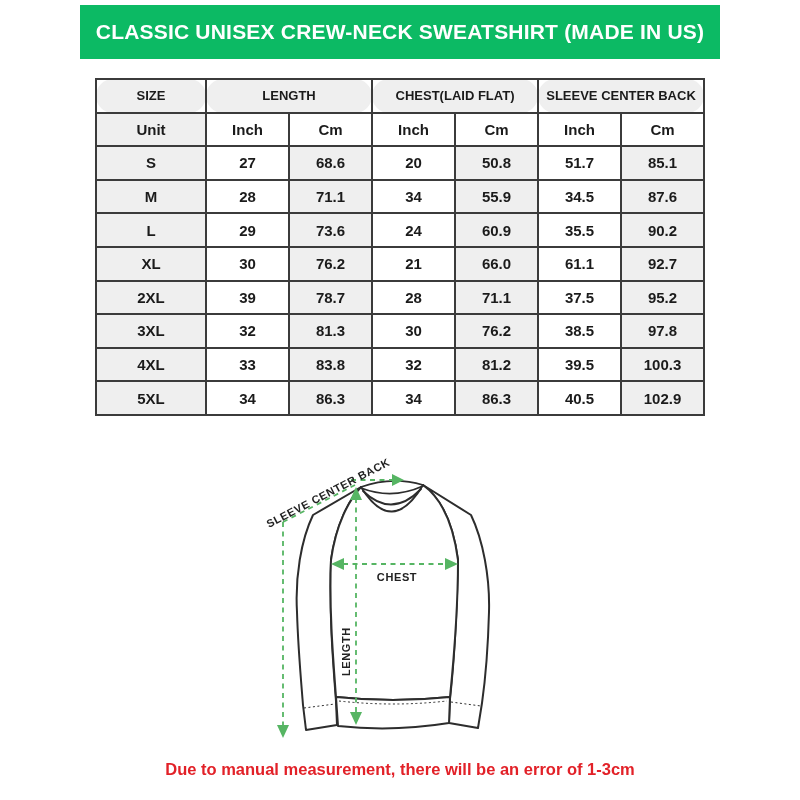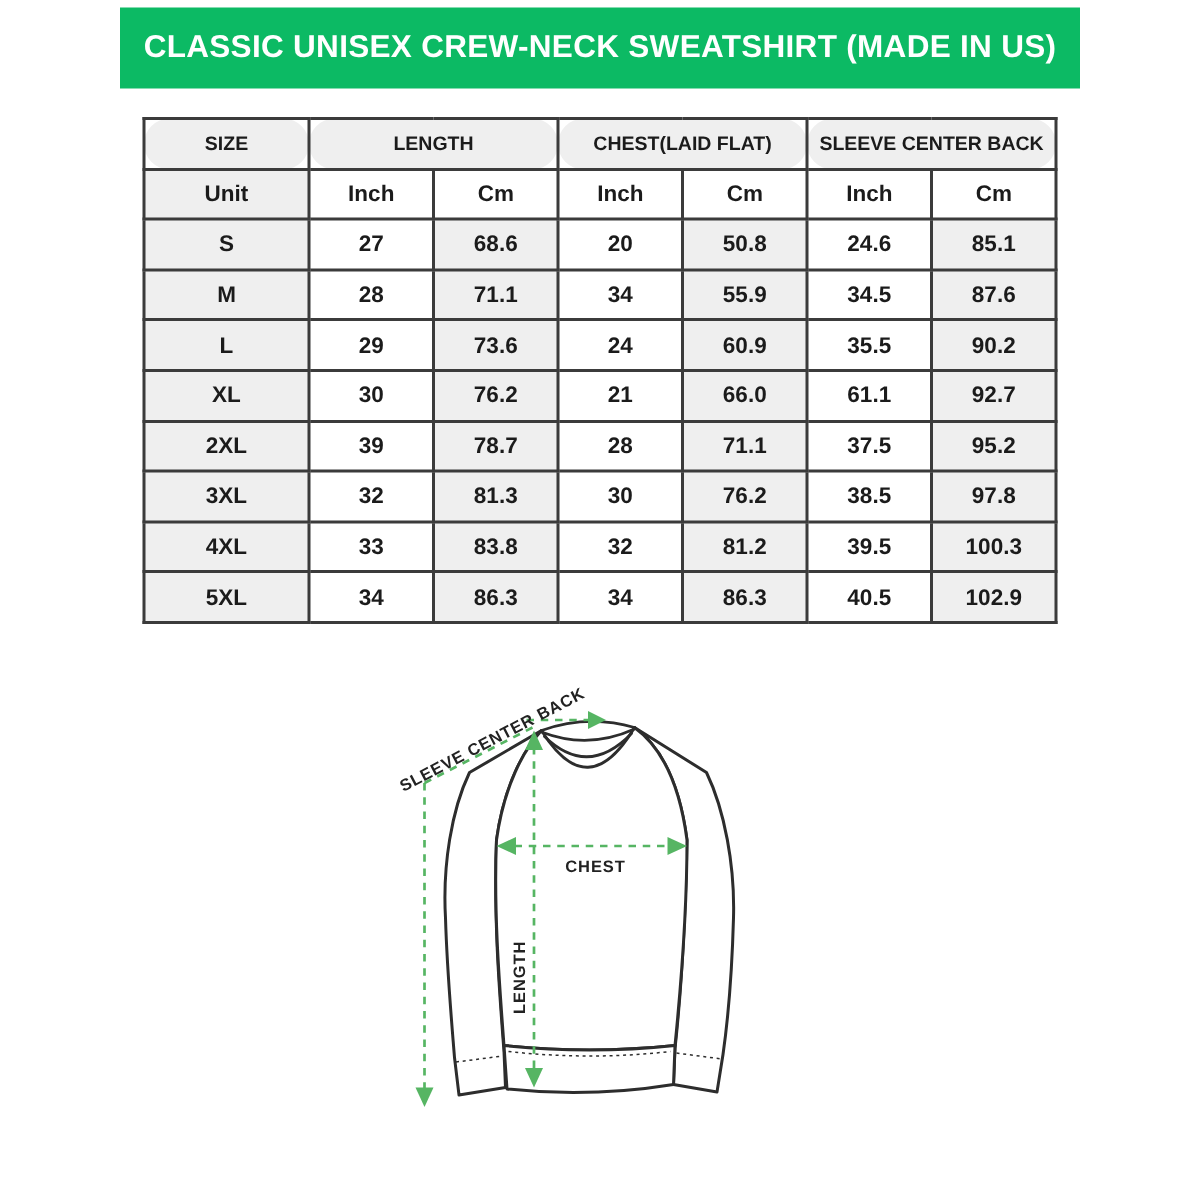--- a/index.html
+++ b/index.html
@@ -97,21 +97,21 @@
         <td>Cm</td>
       </tr>
     </thead>
     <tbody>
         <tr>
           <td class="size-col">S</td>
           <td class="inch-col">27</td>
           <td class="cm-col">68.6</td>
           <td class="inch-col">20</td>
           <td class="cm-col">50.8</td>
-          <td class="inch-col">24.6</td>
+          <td class="inch-col">51.7</td>
           <td class="cm-col">85.1</td>
         </tr>
         <tr>
           <td class="size-col">M</td>
           <td class="inch-col">28</td>
           <td class="cm-col">71.1</td>
           <td class="inch-col">34</td>
           <td class="cm-col">55.9</td>
           <td class="inch-col">34.5</td>
           <td class="cm-col">87.6</td>
@@ -215,14 +215,17 @@
         <polygon class="mhead" points="99,106 99,118 86,112"></polygon>
         <polygon class="mhead" points="200,106 200,118 213,112"></polygon>
       </g>
 
       <text class="mlabel" transform="translate(24,76) rotate(-27.5)" font-size="10.5">SLEEVE CENTER BACK</text>
       <text class="mlabel" x="152" y="129" text-anchor="middle">CHEST</text>
       <text class="mlabel" transform="translate(105,224) rotate(-90)" font-size="10.5">LENGTH</text>
     </svg>
   </div>
 
+  <footer class="note">
+    <p>Due to manual measurement, there will be an error of 1-3cm</p>
+  </footer>
 
 </div>
 
 </body></html>

